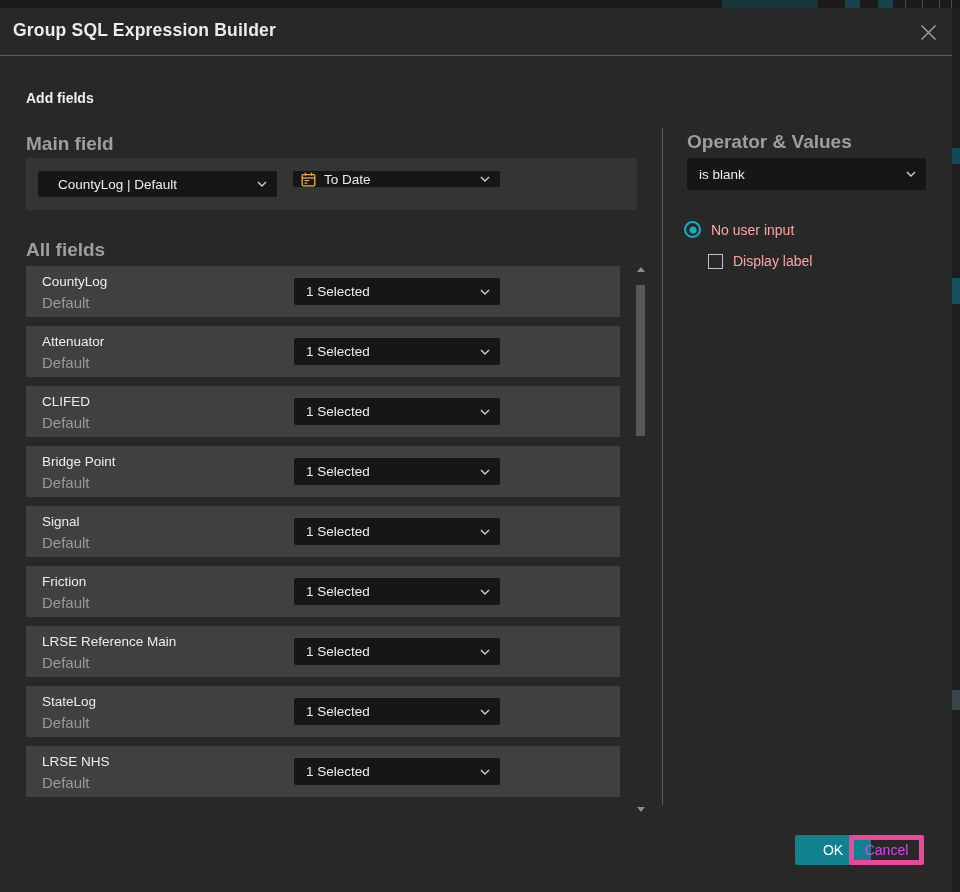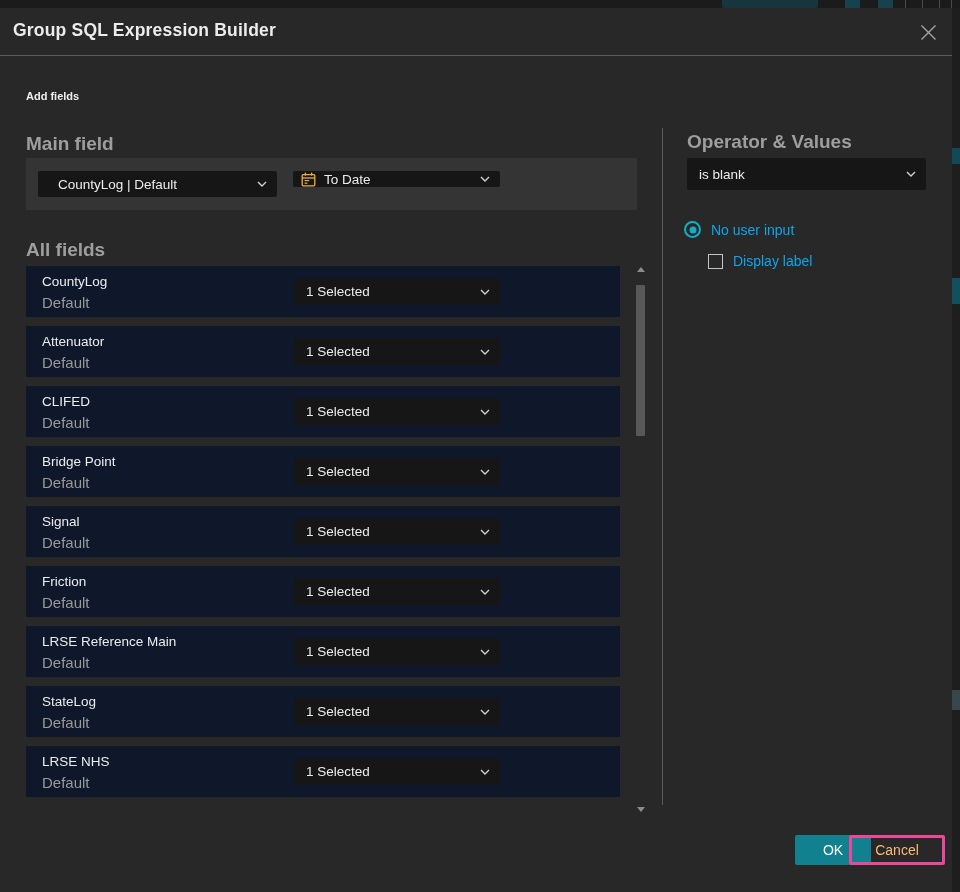--- a/index.html
+++ b/index.html
@@ -23,40 +23,40 @@
   .dialog { position:absolute; top:8px; left:0; width:952px; height:884px;
     background:#282828; color:#f3f3f3; }
 
   .dlg-header { position:absolute; top:0; left:0; width:100%; height:48px;
     border-bottom:1px solid #5c5c5c; }
   .dlg-title { position:absolute; left:13px; top:12px; font-size:17.5px;
     font-weight:600; letter-spacing:.2px; color:#ececec; }
   .dlg-close { position:absolute; right:13px; top:13px; width:22px; height:22px;
     cursor:pointer; display:flex; align-items:center; justify-content:center; }
 
-  .section-title { position:absolute; left:26px; top:82px; font-size:11px;
+  .section-title { position:absolute; left:26px; top:82px; font-size:14px;
     font-weight:700; color:#efefef; }
   .sub-label { position:absolute; font-size:19px; font-weight:600; color:#9e9e9e; }
 
   
   .dropdown { position:absolute; background:#161616; border-radius:2px;
     display:flex; align-items:center; cursor:pointer; }
   .dropdown .dd-label { font-size:13.5px; color:#ececec; white-space:nowrap;
     overflow:hidden; }
   .dropdown .dd-chevron { position:absolute; right:10px; top:50%;
     transform:translateY(-50%); display:flex; }
 
   
   .main-field-box { position:absolute; left:26px; top:150px; width:611px; height:52px;
     background:#343434; }
 
   
   .fields-list { position:absolute; left:26px; top:258px; width:594px;
     display:flex; flex-direction:column; gap:9px; }
-  .field-row { position:relative; height:51px; background:#0f172a; }
+  .field-row { position:relative; height:51px; background:#404040; }
   .field-name { position:absolute; left:16px; top:8px; font-size:13.5px; color:#ececec; }
   .field-sub  { position:absolute; left:16px; top:28px; font-size:15px; color:#9a9a9a; }
   .row-dd { left:268px; top:12px; width:206px; height:27px; }
   .row-dd .dd-label { padding-left:12px; }
 
   
   .scrollbar { position:absolute; left:634px; top:259px; width:14px; height:545px; }
   .sb-arrow-up { position:absolute; left:3px; top:0; width:0; height:0;
     border-left:4px solid transparent; border-right:4px solid transparent;
     border-bottom:5px solid #8d8d8d; cursor:pointer; }
@@ -70,32 +70,32 @@
   .v-divider { position:absolute; left:662px; top:120px; width:1px; height:677px;
     background:#5a5a5a; }
 
   
   .radio-row { position:absolute; left:684px; top:213px; display:flex;
     align-items:center; cursor:pointer; }
   .radio { width:17px; height:17px; border:2px solid #0fb0c5; border-radius:50%;
     position:relative; }
   .radio::after { content:""; position:absolute; left:50%; top:50%; width:7px;
     height:7px; border-radius:50%; background:#0fb0c5; transform:translate(-50%,-50%); }
-  .radio-row .lbl, .check-row .lbl { font-size:14px; color:#0ea5e9; margin-left:10px; }
+  .radio-row .lbl, .check-row .lbl { font-size:14px; color:#fca5a5; margin-left:10px; }
   .check-row { position:absolute; left:708px; top:245px; display:flex;
     align-items:center; cursor:pointer; }
   .checkbox { width:15px; height:15px; border:1px solid #c4c4c4; background:transparent; }
 
   
   .btn { position:absolute; top:827px; height:30px; font-size:14px;
     display:flex; align-items:center; justify-content:center; cursor:pointer;
     border-radius:2px; font-family:"Liberation Sans", sans-serif; }
   .btn-ok { left:767px; width:76px; background:#12818f; color:#ffffff;margin-left:28px; }
-  .btn-cancel { left:849px; width:96px; background:transparent;
-    border:3px solid #ec4899; color:#fdba74; }
+  .btn-cancel { left:849px; width:75px; background:transparent;
+    border:5px solid #ec4899; color:#d946ef; }
 </style>
 </head>
 <body>
 
 <div class="app-strip">
   <div class="live-view-frag"><span>Live view</span></div>
   <div class="strip-frag" style="left:845px; width:15px;"></div>
   <div class="strip-frag" style="left:878px; width:15px;"></div>
   <div class="strip-sep" style="left:905px;"></div>
   <div class="strip-sep" style="left:922px;"></div>

